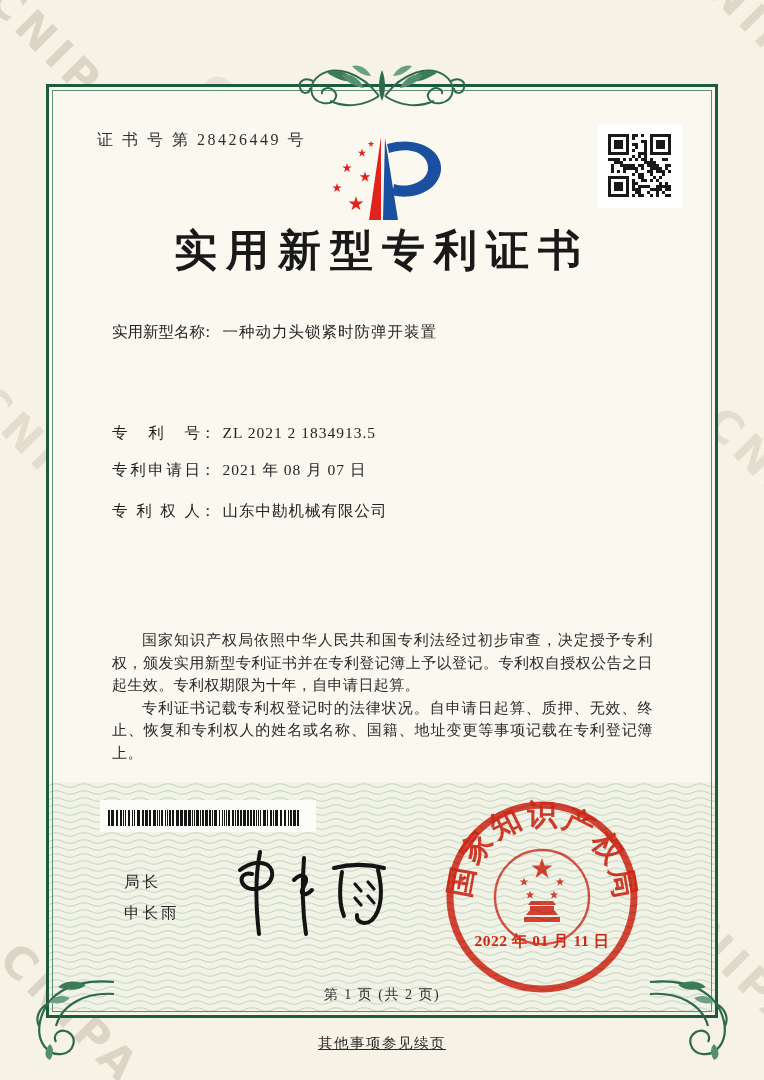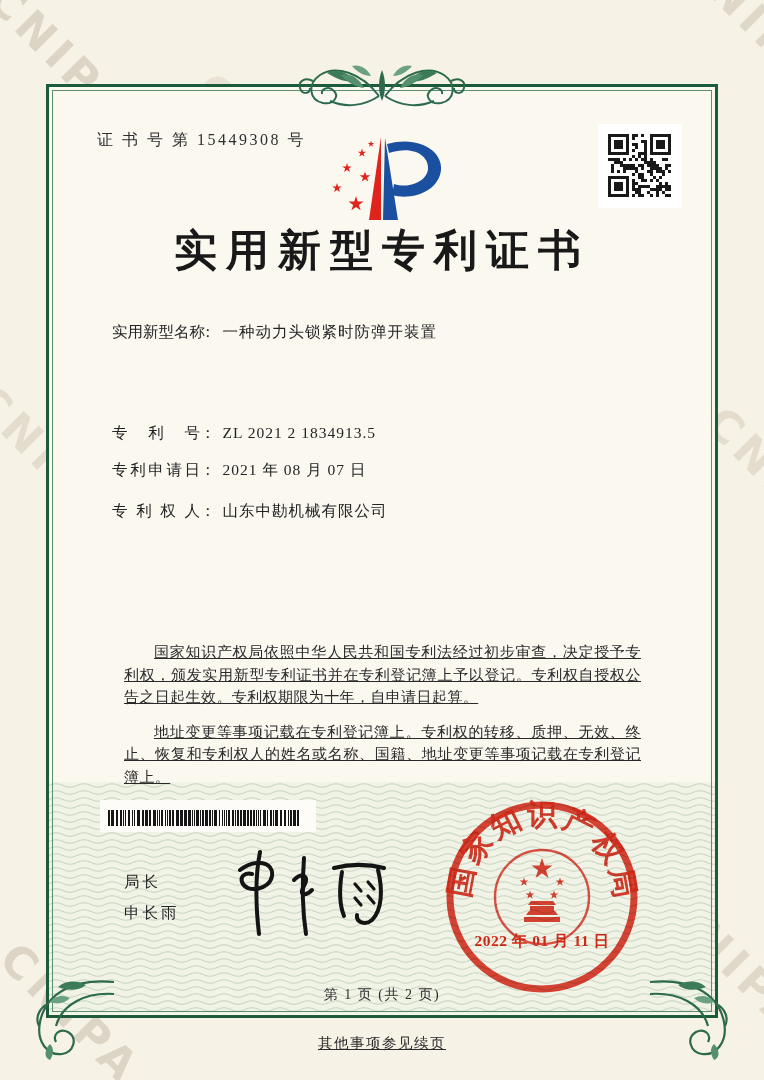--- a/index.html
+++ b/index.html
@@ -32,21 +32,21 @@
   
   .field{position:absolute;left:112px;font-size:15.5px;color:#242424;white-space:nowrap;}
   .flabel{display:inline-block;width:88px;text-align:justify;text-align-last:justify;}
   .fcolon{display:inline-block;}
   .fvalue{margin-left:7px;letter-spacing:1px;}
   .grant2{position:absolute;left:280px;top:0;white-space:nowrap;}
   .grant2 .flabel{width:86px;}
   
   .paras{position:absolute;left:112px;top:629px;width:541px;font-size:15px;line-height:22.6px;
          text-align:justify;color:#2a2a2a;letter-spacing:.4px;}
-  .paras p{margin:12px;text-indent:2em;text-decoration:underline;}
+  .paras p{margin:0;text-indent:2em;}
   
   .bc-patch{position:absolute;left:100px;top:800px;width:216px;height:32px;background:#fdfcf8;}
   .barcode{position:absolute;left:108px;top:810px;width:199px;height:16px;display:flex;align-items:stretch;overflow:hidden;}
   .barcode div{background:#161616;flex:none;}
   
   .signer{position:absolute;left:124px;font-size:15.5px;letter-spacing:3px;color:#242424;}
   .sig-script{position:absolute;left:222px;top:846px;}
   
   .seal{position:absolute;left:444px;top:799px;width:196px;height:196px;mix-blend-mode:multiply;}
   .seal-date{position:absolute;left:0;top:132px;width:196px;text-align:center;font-size:15.5px;
@@ -111,21 +111,21 @@
       <path d="M22,32 C13,36 9,46 13,54"></path>
       <path d="M60,13 C50,7 38,9 32,15 C42,19 52,19 60,13 Z" fill="#3d7a58" stroke="none"></path>
       <path d="M24,72 C18,78 18,86 24,88 C28,82 28,76 24,72 Z" fill="#55906e" stroke="none"></path>
       <path d="M44,26 C36,22 28,24 24,30 C32,33 39,31 44,26 Z" fill="#6ba083" stroke="none"></path>
     </g>
   </svg>
   <svg class="orn-br" width="92" height="92" viewBox="0 0 92 92">
     <use href="#cnr" transform="translate(92,0) scale(-1,1)"></use>
   </svg>
 
-  <div class="cert-no">证 书 号 第 15449308 号</div>
+  <div class="cert-no">证 书 号 第 28426449 号</div>
 
   <svg class="logo" width="135" height="105" viewBox="0 0 135 105">
     <defs>
       <path id="st2" d="M0,-1 L0.2245,-0.309 L0.951,-0.309 L0.3633,0.118 L0.5878,0.809 L0,0.382 L-0.5878,0.809 L-0.3633,0.118 L-0.951,-0.309 L-0.2245,-0.309 Z"></path>
     </defs>
     <g fill="#e0231d">
       <use href="#st2" transform="translate(51,22) scale(3.4)"></use>
       <use href="#st2" transform="translate(42,31) scale(4.4)"></use>
       <use href="#st2" transform="translate(27,46) scale(5)"></use>
       <use href="#st2" transform="translate(45,55) scale(5.6)"></use>
@@ -374,21 +374,21 @@
   </div>
   <div class="field" style="top:460px">
     <span class="flabel">专利申请日</span><span class="fcolon">：</span><span class="fvalue">2021 年 08 月 07 日</span>
   </div>
   <div class="field" style="top:501px">
     <span class="flabel">专利权人</span><span class="fcolon">：</span><span class="fvalue">山东中勘机械有限公司</span>
   </div>
 
   <div class="paras">
     <p>国家知识产权局依照中华人民共和国专利法经过初步审查，决定授予专利权，颁发实用新型专利证书并在专利登记簿上予以登记。专利权自授权公告之日起生效。专利权期限为十年，自申请日起算。</p>
-    <p>地址变更等事项记载在专利登记簿上。专利权的转移、质押、无效、终止、恢复和专利权人的姓名或名称、国籍、地址变更等事项记载在专利登记簿上。</p>
+    <p>专利证书记载专利权登记时的法律状况。自申请日起算、质押、无效、终止、恢复和专利权人的姓名或名称、国籍、地址变更等事项记载在专利登记簿上。</p>
   </div>
 
   <div class="bc-patch"></div>
   <div class="barcode">
       <div style="width: 2px; margin-right: 1px;"></div>
       <div style="width: 3px; margin-right: 2px;"></div>
       <div style="width: 2px; margin-right: 2px;"></div>
       <div style="width: 2px; margin-right: 1px;"></div>
       <div style="width: 1px; margin-right: 1px;"></div>
       <div style="width: 1px; margin-right: 2px;"></div>

